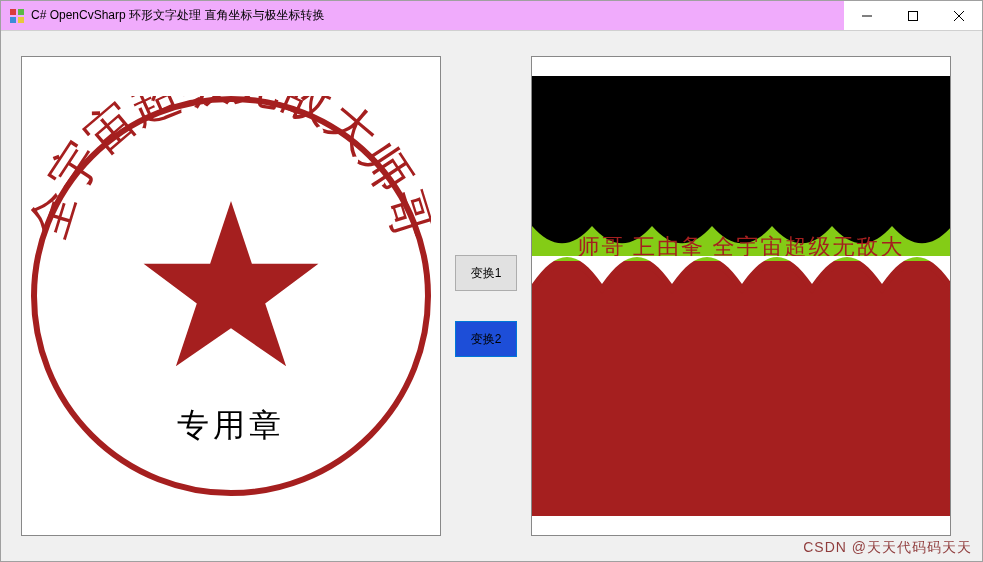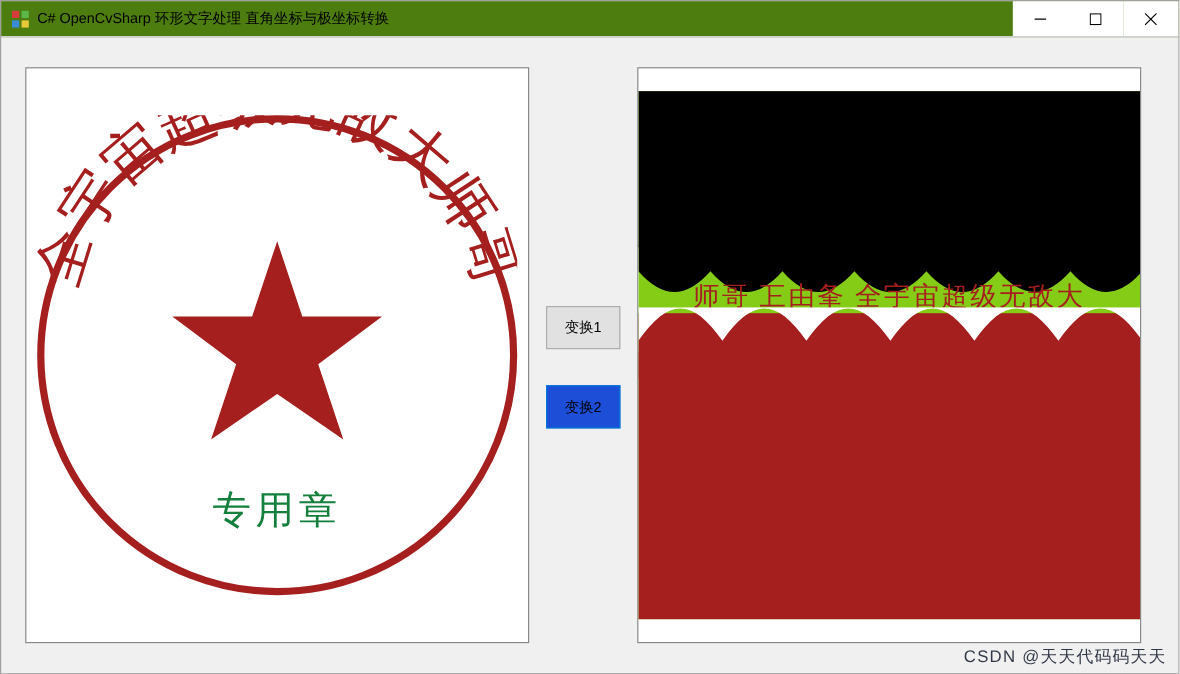--- a/index.html
+++ b/index.html
@@ -13,21 +13,21 @@
     .window {
       width: 983px;
       height: 562px;
       background: #f0f0f0;
       border: 1px solid #a0a0a0;
       display: flex;
       flex-direction: column;
     }
     .titlebar {
       height: 30px;
-      background: #4d7c0f;
+      background: #f0abfc;
       display: flex;
       align-items: center;
       justify-content: space-between;
       border-bottom: 1px solid #d0d0d0;
       padding-left: 8px;
     }
     .titlebar-left {
       display: flex;
       align-items: center;
       gap: 6px;
@@ -115,21 +115,21 @@
       top: 0; left: 0;
       width: 100%;
       height: 100%;
     }
     .seal-bottom-text {
       position: absolute;
       bottom: 48px;
       left: 50%;
       transform: translateX(-50%);
       font-size: 32px;
-      color: #15803d;
+      color: #000000;
       font-family: "KaiTi", "STKaiti", serif;
       letter-spacing: 4px;
     }
     .star {
       position: absolute;
       top: 50%;
       left: 50%;
       transform: translate(-50%, -55%);
     }
     
@@ -162,21 +162,21 @@
       left: 0;
       width: 100%;
       height: 255px;
       background: #a51f1f;
     }
     .watermark {
       position: absolute;
       bottom: 4px;
       right: 10px;
       font-size: 14px;
-      color: #0f172a;
+      color: #7f1d1d;
       opacity: 0.85;
       letter-spacing: 1px;
     }
   </style>
 </head>
 <body>
 
 <div class="window">
   <div class="titlebar">
     <div class="titlebar-left">

